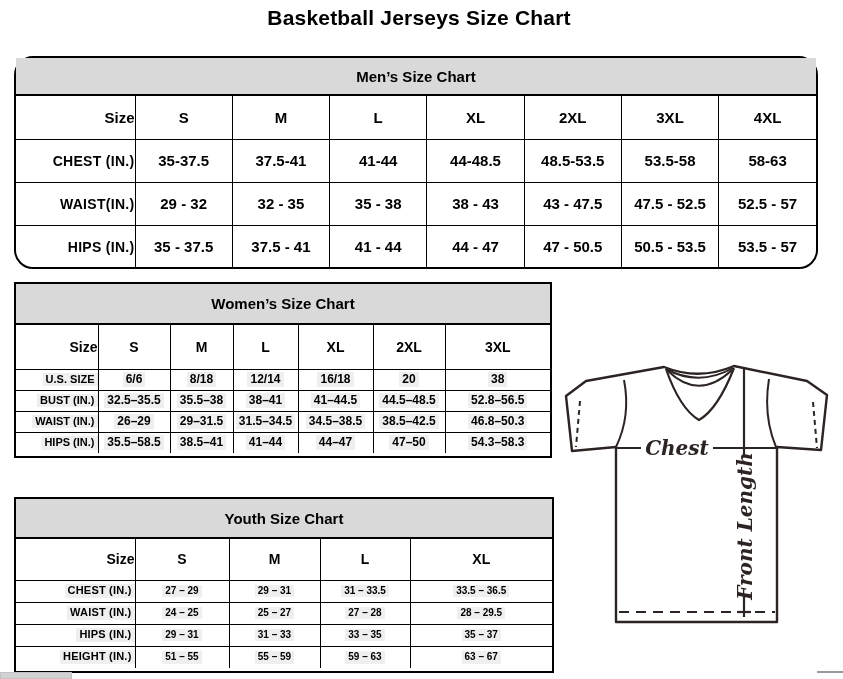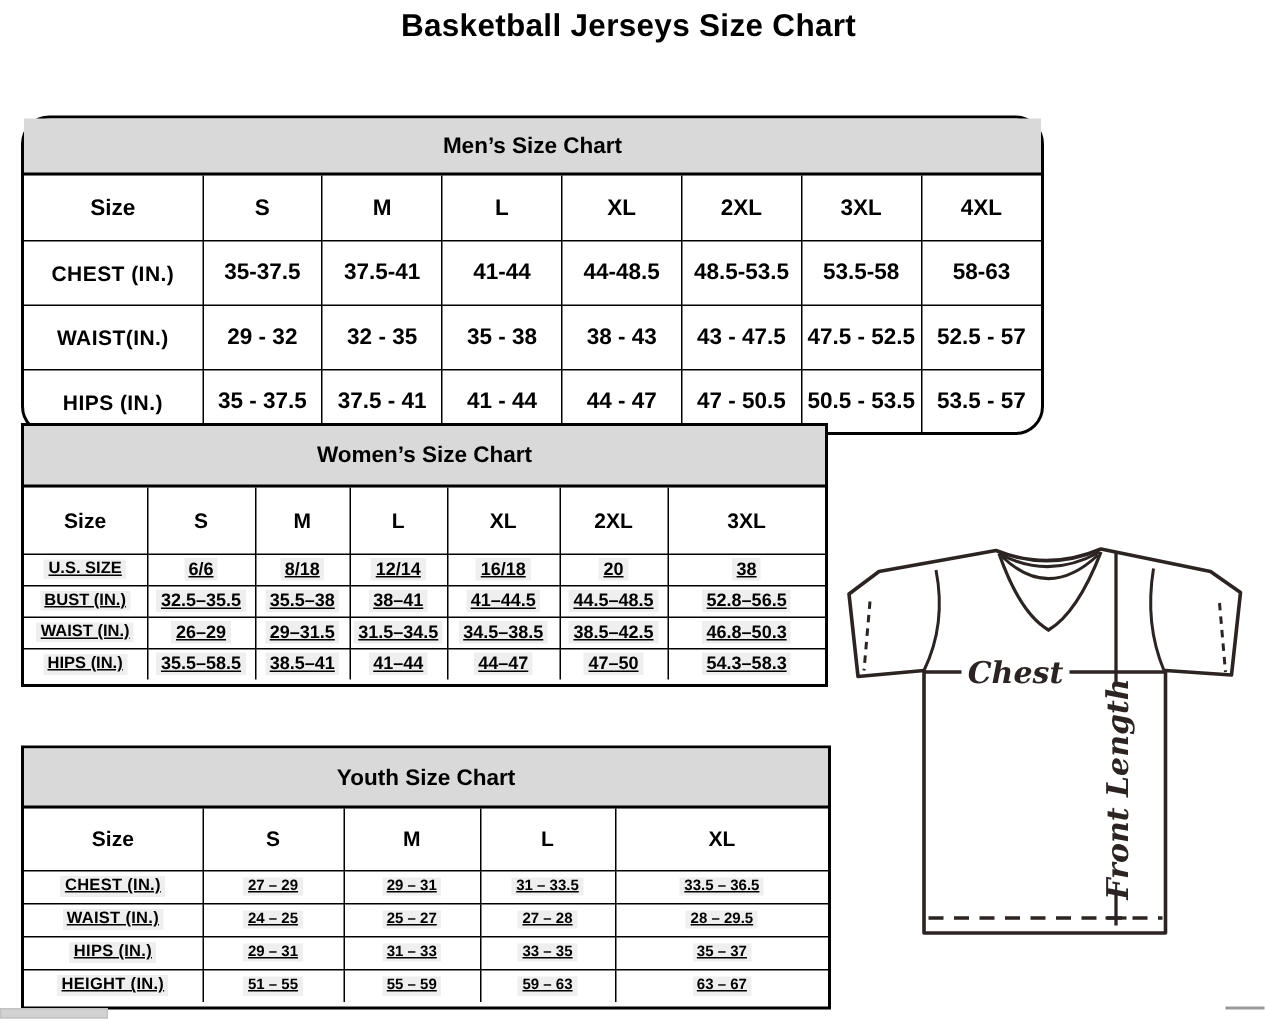--- a/index.html
+++ b/index.html
@@ -11,47 +11,47 @@
     position:absolute;top:6px;left:16px;width:806px;text-align:center;
     font-size:21px;font-weight:bold;letter-spacing:.2px;
   }
   .chart{position:absolute;border:2px solid #000;box-sizing:border-box;background:#fff;}
   .cap{
     background:#d9d9d9;border-bottom:2px solid #000;display:flex;align-items:center;justify-content:center;
     font-weight:bold;font-size:15px;
   }
   table{border-collapse:collapse;width:100%;table-layout:fixed;}
   th,td{border:1.5px solid #000;text-align:center;vertical-align:middle;font-weight:bold;padding:0;}
-  th:first-child,td:first-child{border-left:none;}
+  th:first-child,td:first-child{border-left:none;text-align:right;}
   th:last-child,td:last-child{border-right:none;margin-top:32px;}
   thead tr th{border-top:none;}
   tbody tr:last-child td{border-bottom:none;}
 
   
-  .men{left:14px;top:77px;width:682px;height:213px;border-radius:19px;}
+  .men{left:14px;top:56px;width:804px;height:213px;border-radius:19px;}
   .men .cap{height:36px;}
   .men thead tr{height:43px;} .men thead th{font-size:15px;}
   .men tbody tr{height:43px;} .men tbody td{font-size:15px;}
   .men td.rowlab{font-size:14px;letter-spacing:.3px;}
 
   
   .women{left:14px;top:282px;width:538px;height:176px;}
   .women .cap{height:39px;}
   .women thead tr{height:44px;} .women thead th{font-size:14px;}
   .women tbody tr{height:21px;} .women tbody td{font-size:12px;}
   .women td.rowlab{font-size:11px;}
 
   
   .youth{left:14px;top:497px;width:540px;height:176px;}
   .youth .cap{height:38px;}
   .youth thead tr{height:41px;} .youth thead th{font-size:14px;}
   .youth tbody tr{height:22px;} .youth tbody td{font-size:10px;}
   .youth td.rowlab{font-size:11px;letter-spacing:.2px;}
 
-  .hl{background:#efefef;padding:0 3px;display:inline-block;line-height:1.25;text-decoration:underline;}
+  .hl{background:#efefef;padding:0 3px;display:inline-block;line-height:1.25;}
 
   .jersey{position:absolute;left:556px;top:356px;}
   .jersey path,.jersey line{stroke:#2b2422;fill:none;}
   .jersey .serif-label{
     font-family:"DejaVu Serif","Liberation Serif",serif;
     font-style:italic;font-weight:bold;fill:#2b2422;
   }
   .sb-thumb{position:absolute;left:0;top:672px;width:72px;height:7px;background:#d2d2d2;border:1px solid #c2c2c2;box-sizing:border-box;}
   .sb-frag{position:absolute;left:817px;top:671px;width:26px;height:2px;background:#9a9a9a;}
 </style>

